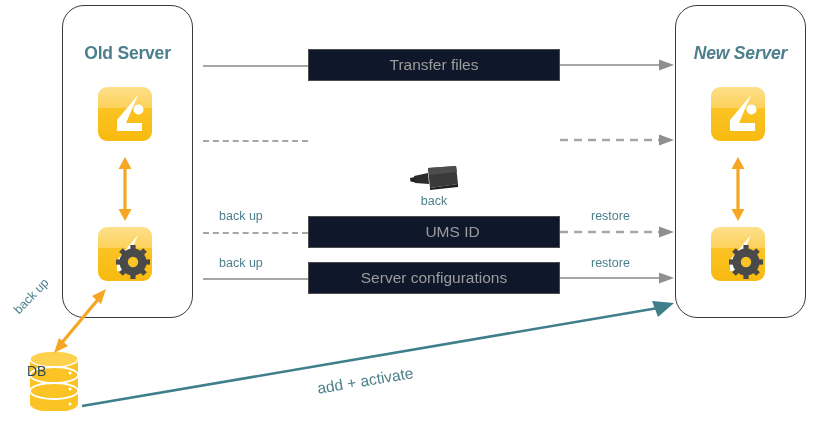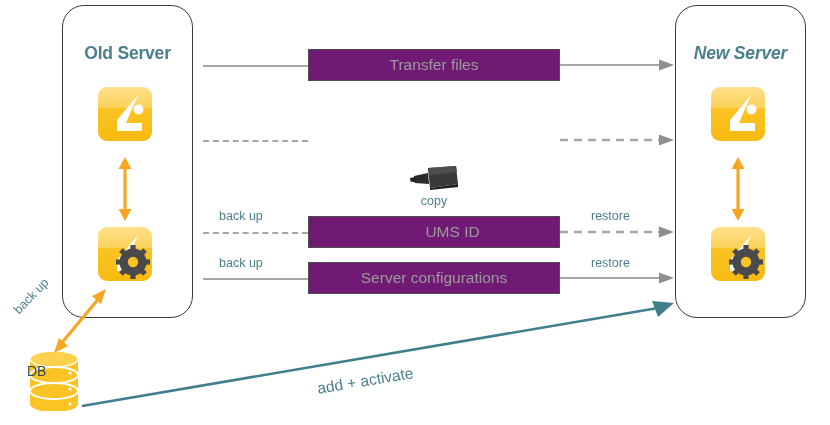--- a/index.html
+++ b/index.html
@@ -56,21 +56,21 @@
 
   
   .v-arrow { position: absolute; width: 22px; height: 66px; }
   #old-v-arrow { left: 114px; top: 156px; }
   #new-v-arrow { left: 727px; top: 156px; }
 
   
   .process-box {
     position: absolute;
     border: 1.1px solid #4d4d4d;
-    background: #701a75;
+    background: #0f172a;
     box-sizing: border-box;
     display: flex;
     align-items: center;
     justify-content: center;
     font-size: 15.5px;
     color: #9c9c9c;
   }
   #box-transfer-files   { left: 308px; top: 49px;  width: 252px; height: 32px; }
   #box-firmware-updates { left: 308px; top: 125px; width: 252px; height: 32px; }
   #box-ums-id           { left: 308px; top: 216px; width: 252px; height: 32px; padding-left: 37px; }
@@ -327,21 +327,21 @@
 
   <div id="usb-adapter">
     <svg viewBox="0 0 52 30" width="52" height="30">
       <path d="M20 5 L48 3 L50 21 L22 25 Z" fill="#3a3a3a"></path>
       <path d="M20 5 L48 3 L49 9 L21 12 Z" fill="#4d4d4d"></path>
       <path d="M22 25 L50 21 L50 24 L22 27 Z" fill="#1f1f1f"></path>
       <path d="M6 13 L20 10 L21 21 L7 20 Z" fill="#2b2b2b"></path>
       <path d="M2 15 L7 14 L7.6 19.4 L2.5 18.6 Z" fill="#222222"></path>
     </svg>
   </div>
-  <div id="label-copy">copy</div>
+  <div id="label-copy">back</div>
 
   <div id="db-cylinder">
     <svg viewBox="0 0 54 62" width="54" height="62">
       <g fill="#fbc324">
         <path d="M3 10 v13 a24 8 0 0 0 48 0 v-13 Z"></path>
         <path d="M3 26 v13 a24 8 0 0 0 48 0 v-13 Z"></path>
         <path d="M3 42 v13 a24 8 0 0 0 48 0 v-13 Z"></path>
       </g>
       <ellipse cx="27" cy="10" rx="24" ry="8" fill="#fdd14d"></ellipse>
       <ellipse cx="27" cy="26" rx="24" ry="8" fill="#fbc324"></ellipse>

